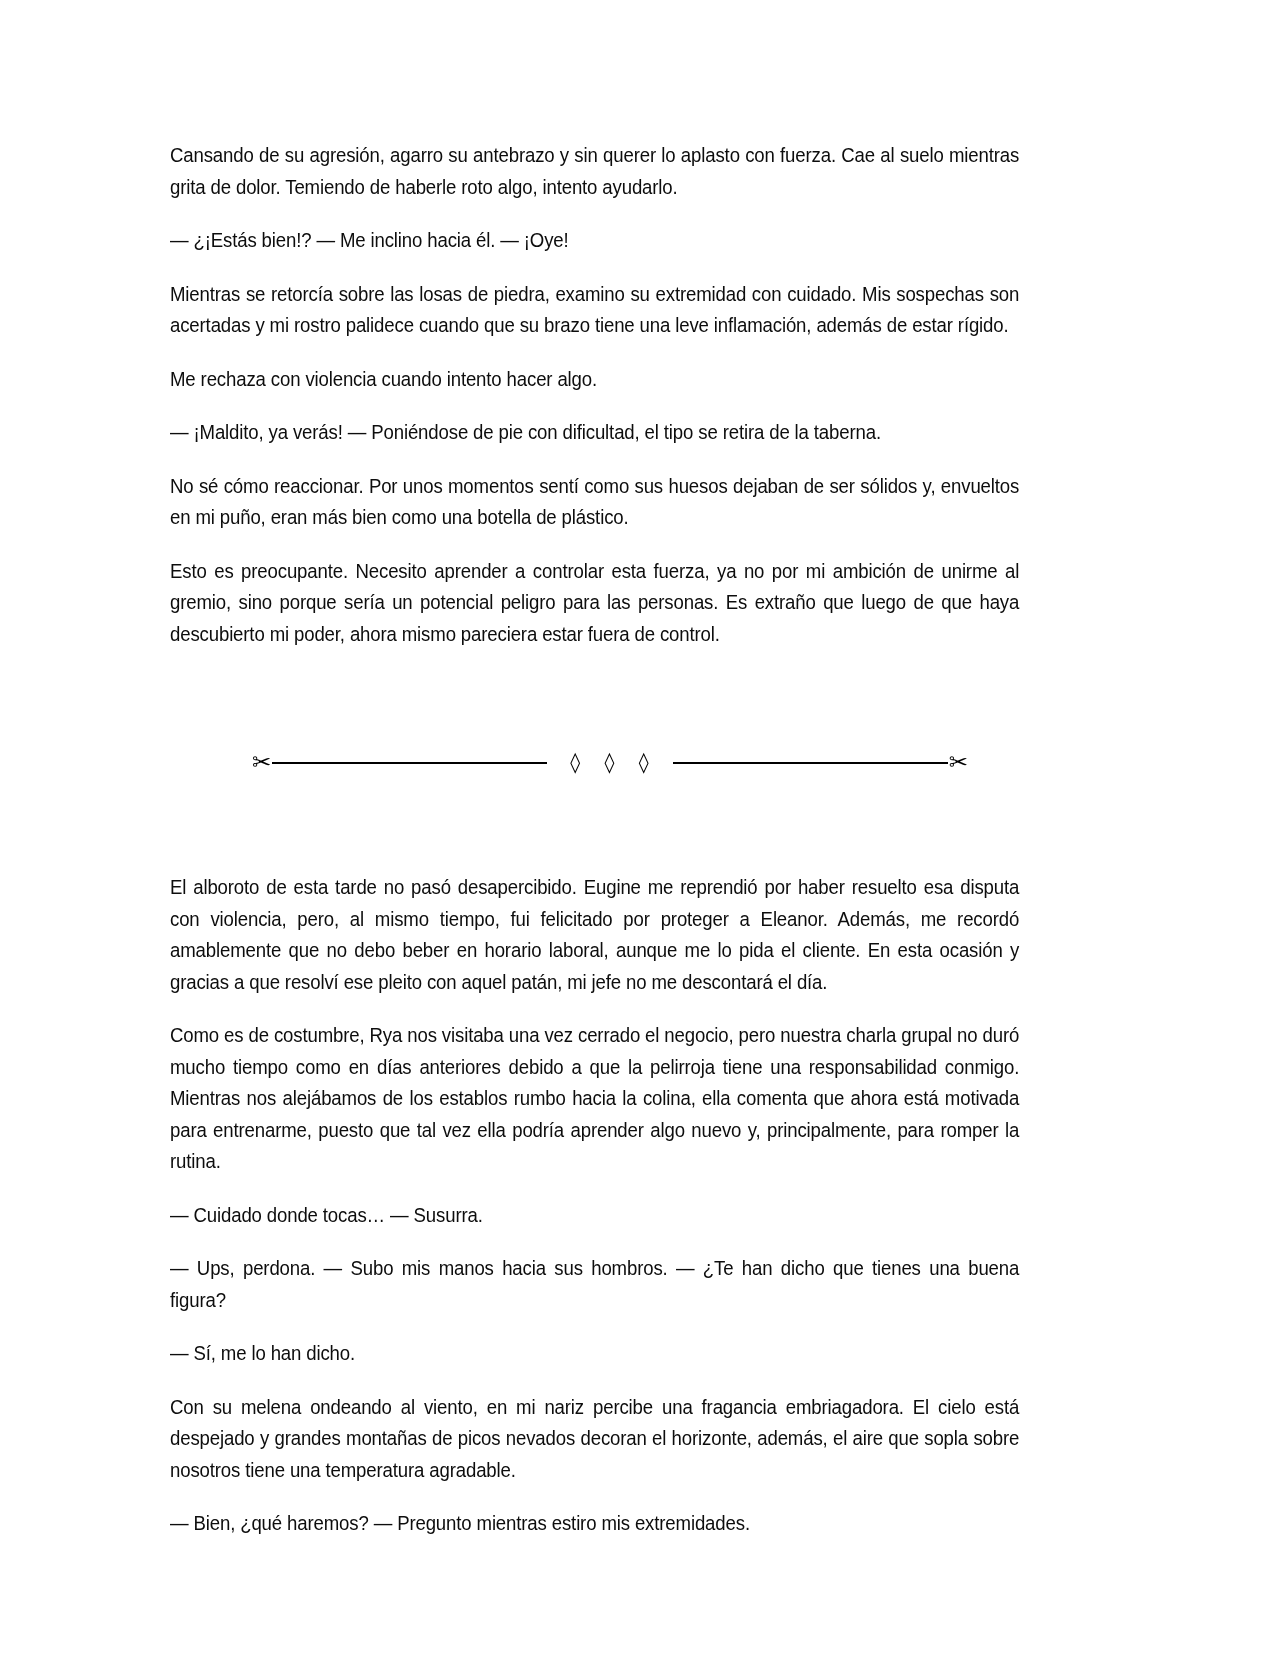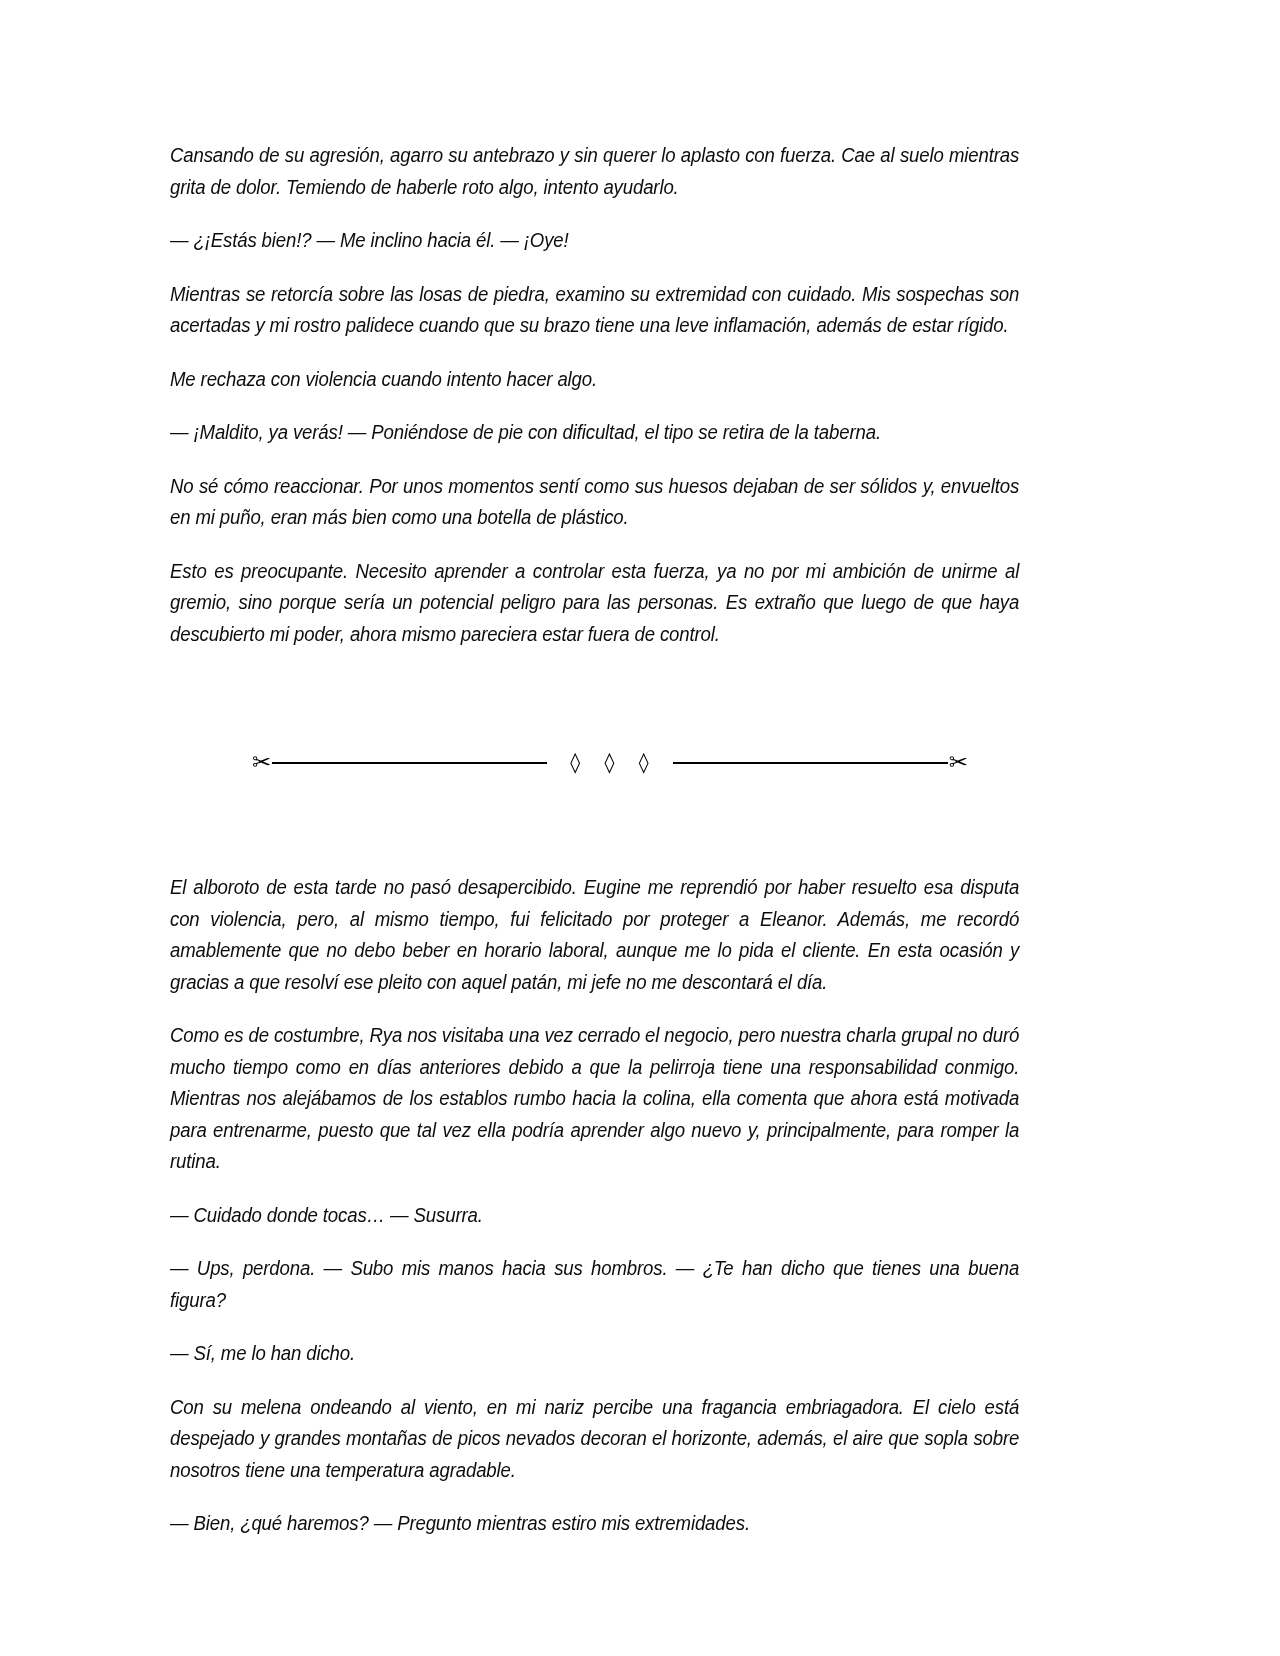--- a/index.html
+++ b/index.html
@@ -20,21 +20,20 @@
     position: relative;
     width: 1280px;
     height: 1656px;
     background: #ffffff;
     box-sizing: border-box;
     padding: 140px 168px 0 170px;
   }
 
   .doc-body {
     width: 880px;
-    font-style: italic;
   }
 
   p.para {
     margin: 0 0 22px 0;
     font-size: 19.3px;
     line-height: 31.5px;
     text-align: justify;
     text-justify: inter-word;
     letter-spacing: -0.15px;
     word-spacing: 0px;

